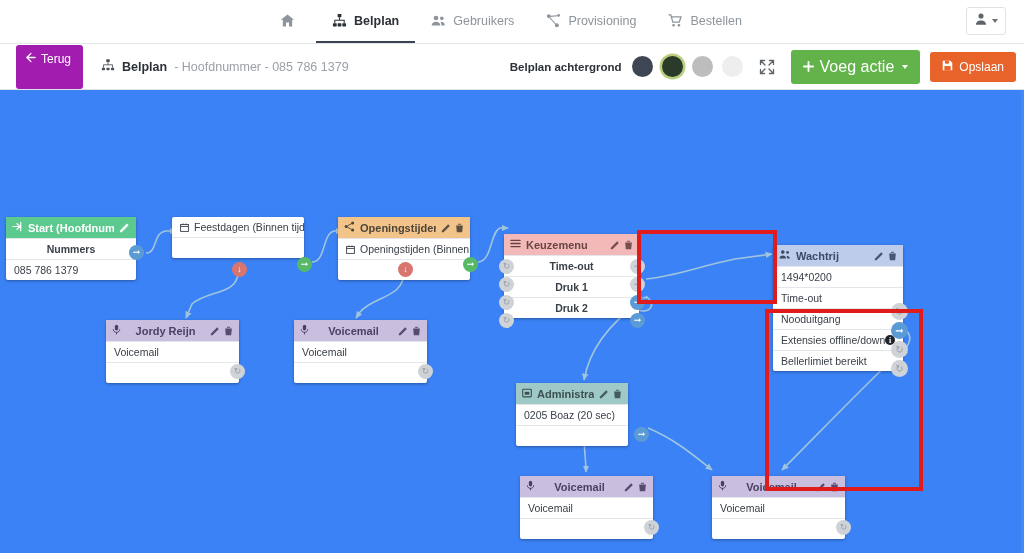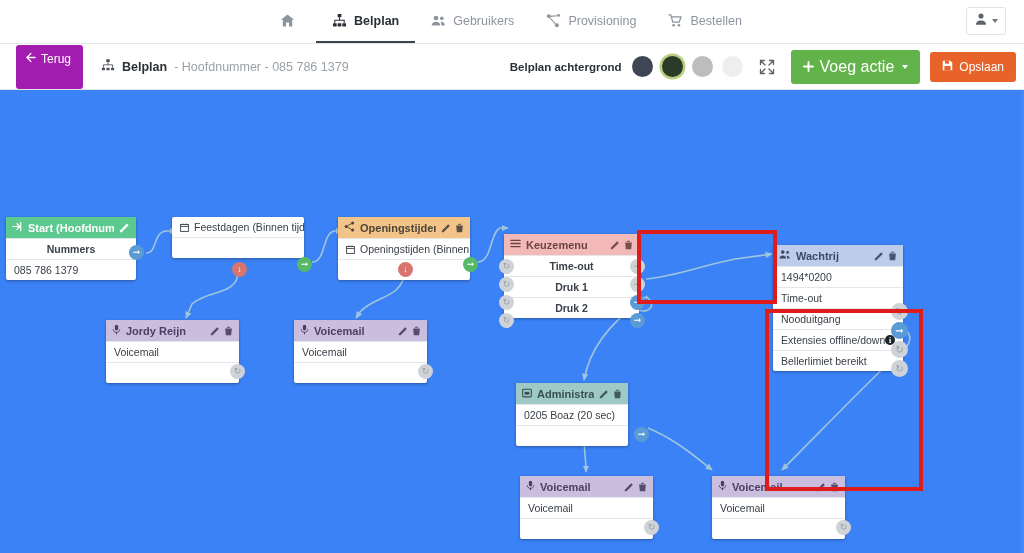--- a/index.html
+++ b/index.html
@@ -174,21 +174,21 @@
     height: 21px;
     overflow: hidden;
     white-space: nowrap;
   }
   .node-head .title { flex: 1; overflow: hidden; text-overflow: clip; }
   .node-head .acts { display: flex; gap: 4px; align-items: center; }
   .node-head .acts span { cursor: pointer; opacity: .9; display: flex; }
 
   .h-green  { background: #5cc98e; }
   .h-orange { background: #f3c48a; color: #4d4438; }
-  .h-purple { background: #c9bede; color: #4b3f63; }
+  .h-purple { background: #c9bede; color: #4b3f63; text-align: center; }
   .h-pink   { background: #f3b9b9; color: #6a4444; }
   .h-blue   { background: #bdccea; color: #3c4a66; }
   .h-teal   { background: #9fc9c6; color: #3a504f; }
 
   .row {
     border-top: 1px solid #e3e6ea;
     padding: 4px 8px;
     min-height: 19px;
     display: flex;
     align-items: center;

